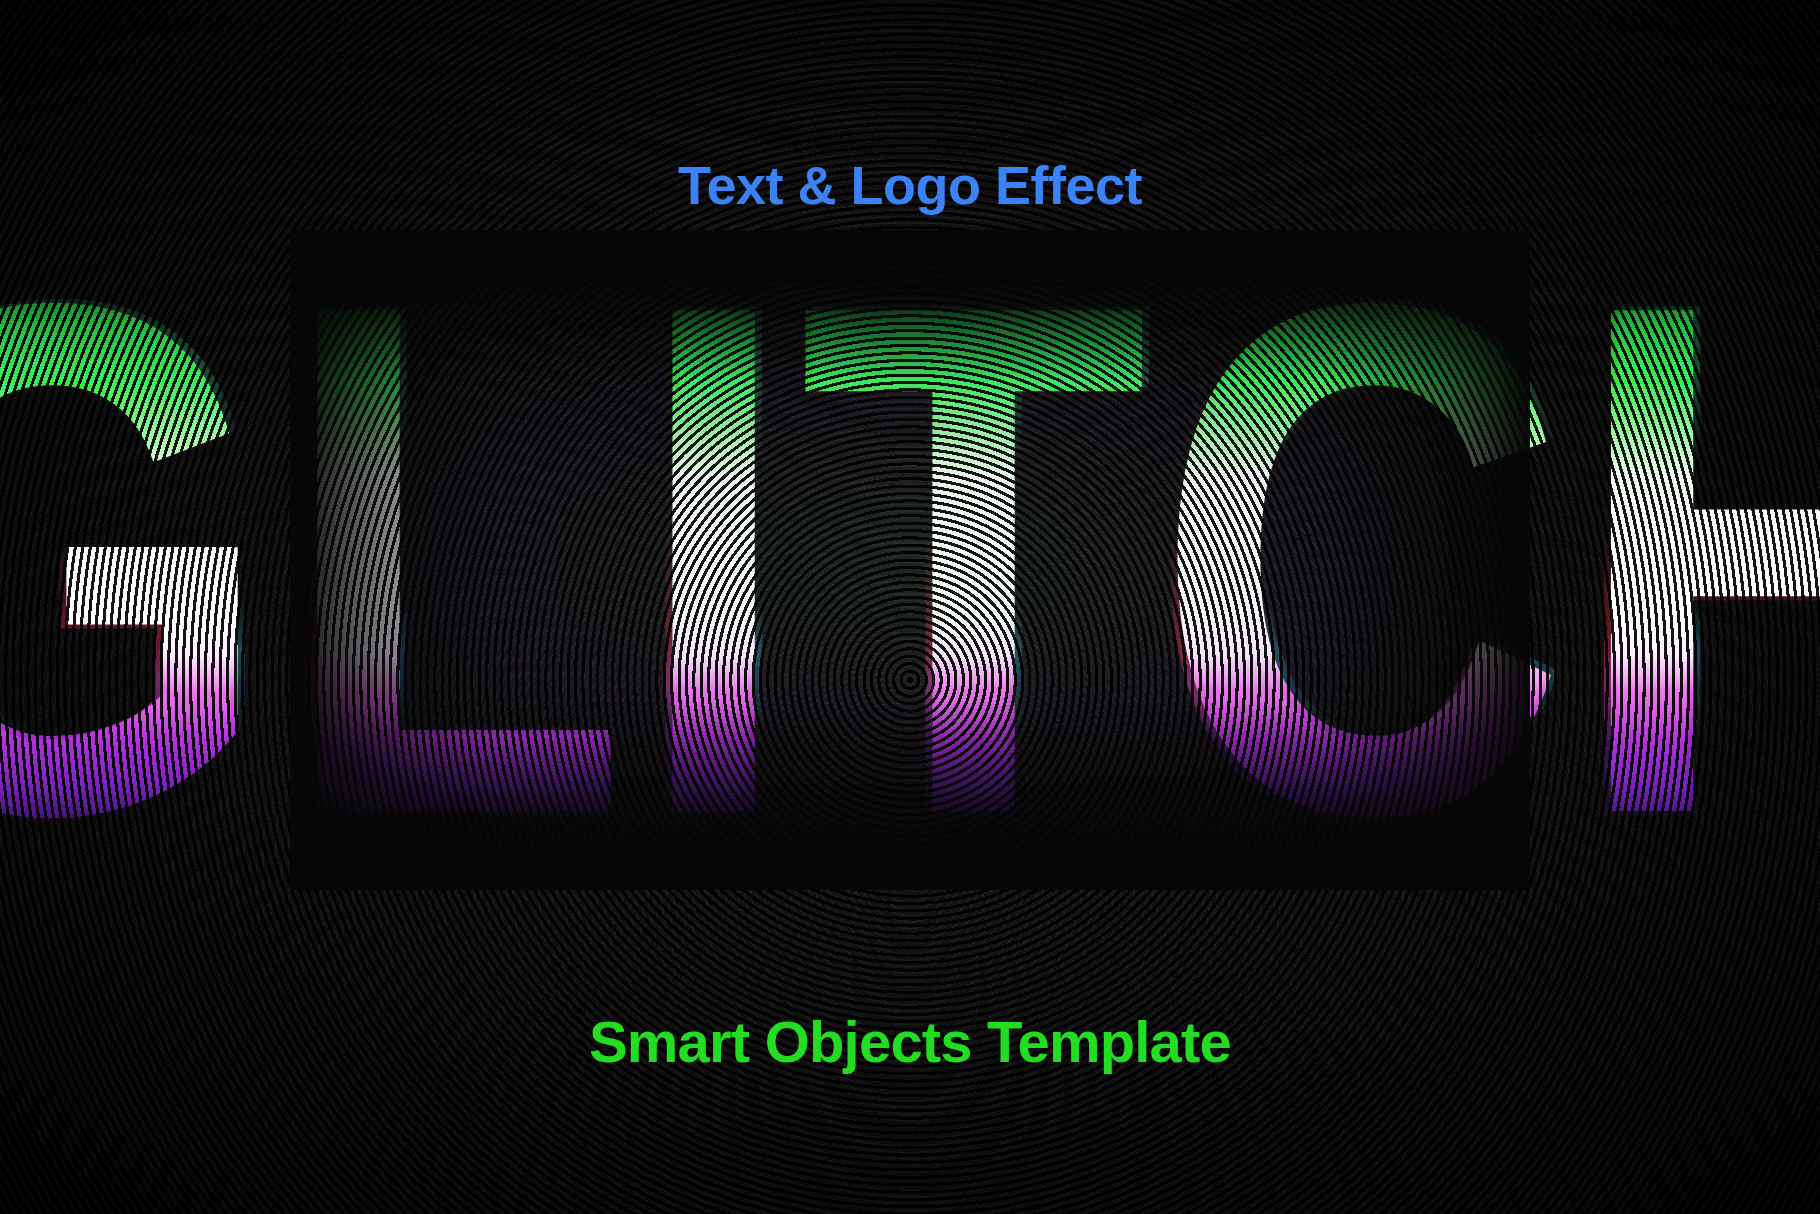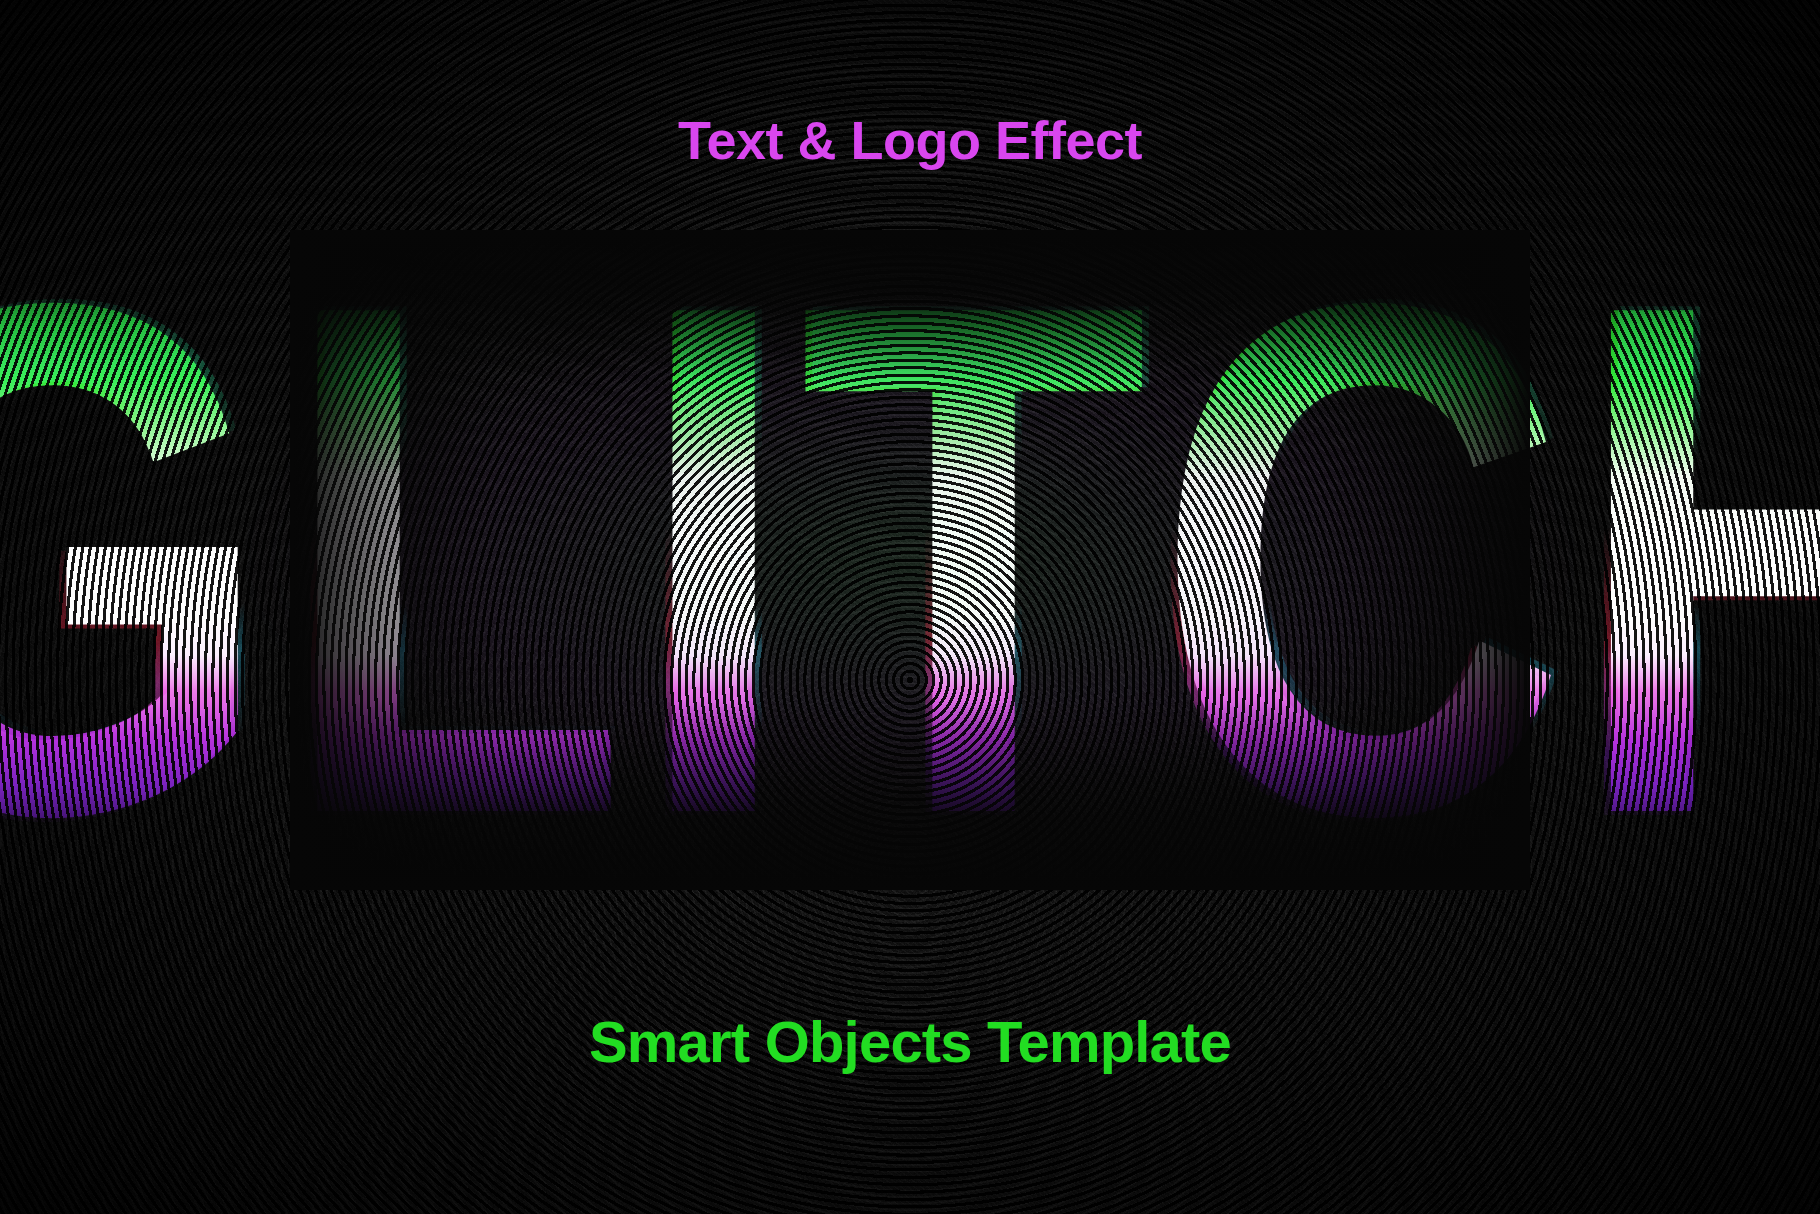--- a/index.html
+++ b/index.html
@@ -279,21 +279,21 @@
   <svg class="bg-noise" width="1820" height="1214" xmlns="http://www.w3.org/2000/svg">
     <filter id="grain">
       <feTurbulence type="fractalNoise" baseFrequency="0.9" numOctaves="3" stitchTiles="stitch"></feTurbulence>
       <feColorMatrix type="saturate" values="0"></feColorMatrix>
     </filter>
     <rect width="100%" height="100%" filter="url(#grain)" opacity="0.35"></rect>
   </svg>
 
   <div class="bg-vignette"></div>
 
-  <div class="headline" style="color: #d946ef;">Text &amp; Logo Effect</div>
+  <div class="headline" style="color: #3b82f6; margin-top: 45px;">Text &amp; Logo Effect</div>
 
   <div class="glitch-stage">
     <div class="glitch-wrap">
 
       <div class="glitch-bloom"></div>
 
       <div class="glitch-layer layer-base">
         <span class="glitch-word">GLITCH</span>
       </div>
 

